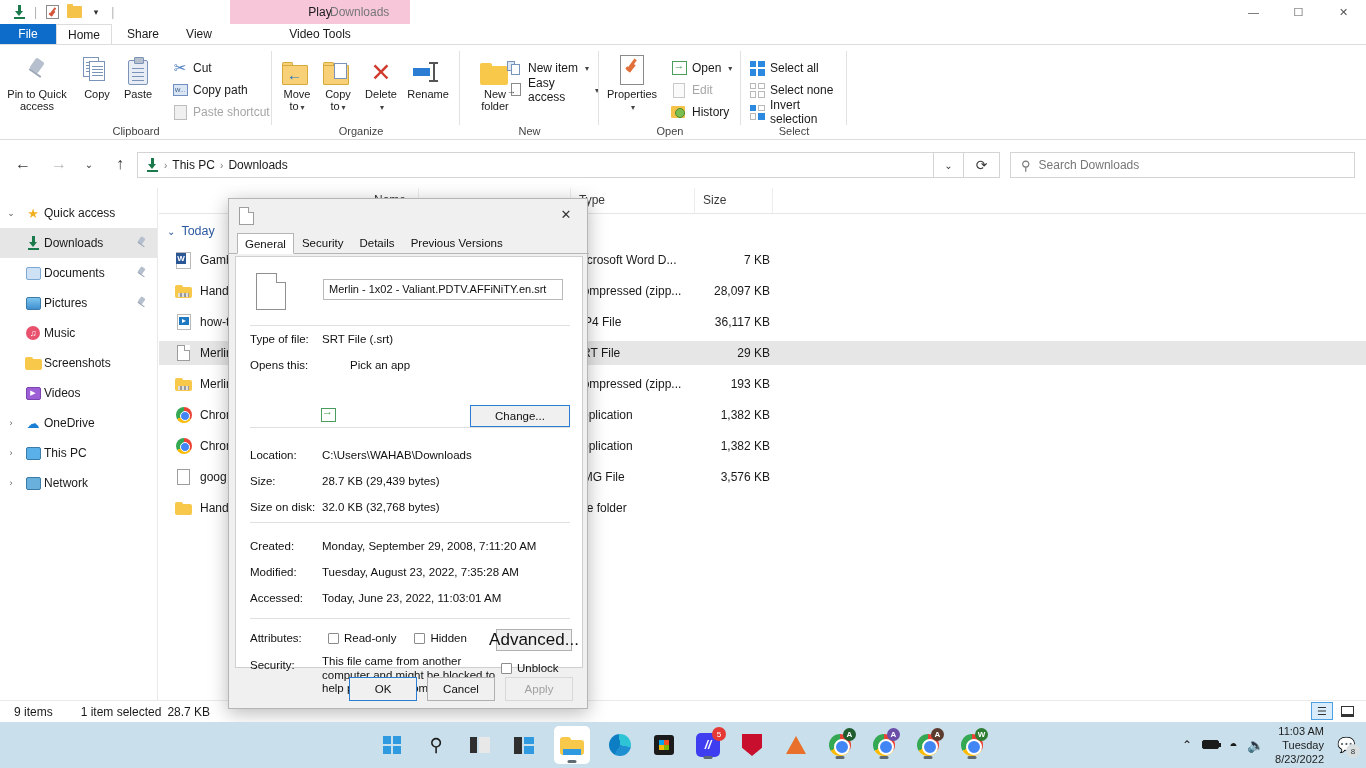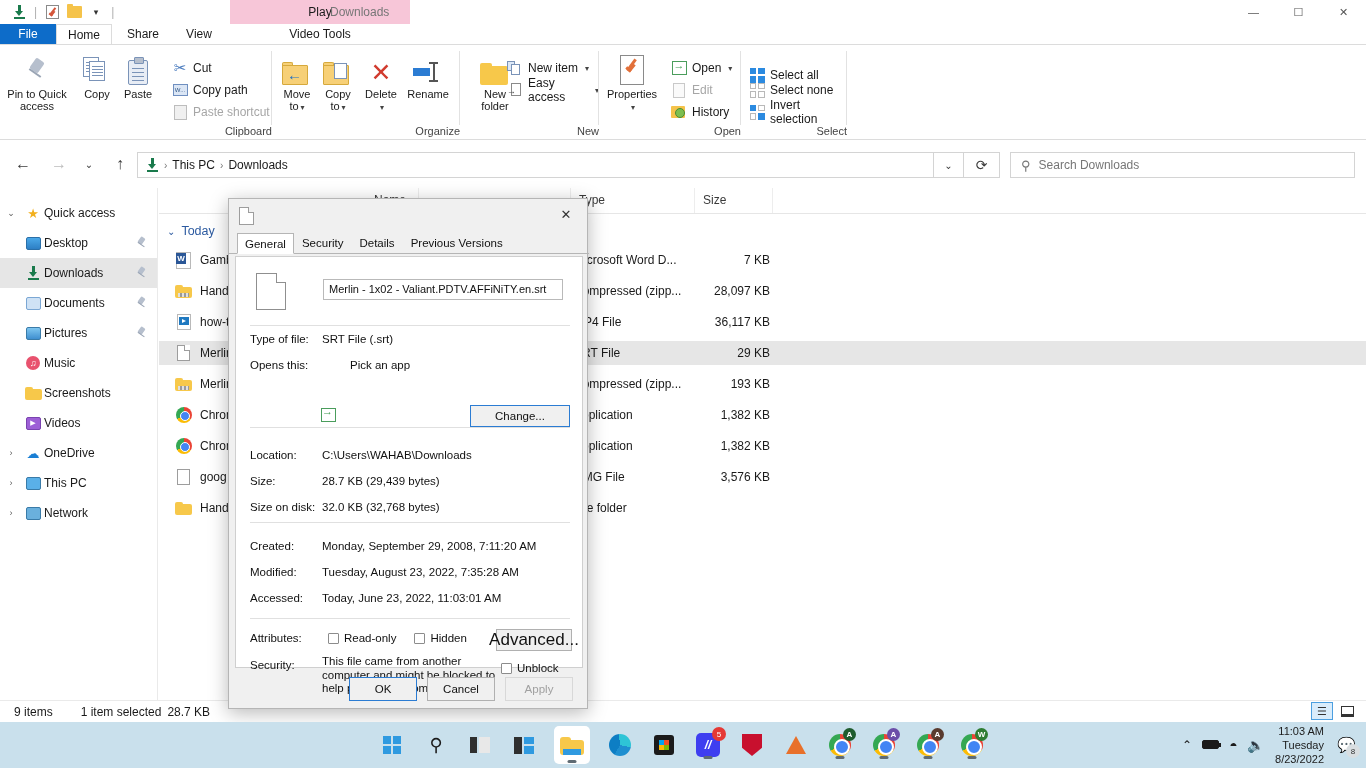--- a/index.html
+++ b/index.html
@@ -56,21 +56,21 @@
   .tabstrip-underline { position:absolute; left:0; top:44px; width:1366px; height:1px; background:#dcdcdc; }
   .help-row { position:absolute; right:4px; top:24px; display:flex; align-items:center; gap:8px; height:21px; }
   .help-chev { font-size:10px; color:#666; }
   .help-q { width:15px; height:15px; border-radius:50%; background:#0d6cc9; color:#fff;
      font-size:10px; display:flex; align-items:center; justify-content:center; font-weight:bold; }
 
   
   .ribbon { position:absolute; left:0; top:45px; width:1366px; height:95px;
     background:#fff; border-bottom:1px solid #dcdcdc; }
   .rgroup { position:absolute; top:0; height:95px; }
-  .rgroup-label { position:absolute; bottom:3px; left:0; width:100%; text-align:right;
+  .rgroup-label { position:absolute; bottom:3px; left:0; width:100%; text-align:center;
     font-size:11px; color:#444; }
   .rgroup-divider { position:absolute; top:6px; width:1px; height:74px; background:#e2e2e2; }
 
   .bigbtn { position:absolute; top:4px; width:62px; text-align:center; font-size:11px; color:#1a1a1a; }
   .bigbtn .bi { height:36px; display:flex; align-items:flex-end; justify-content:center; margin-bottom:3px; }
   .bigbtn .bl { line-height:12px; }
 
   .smbtn { position:absolute; height:22px; display:flex; align-items:center; gap:5px;
     font-size:12px; color:#1a1a1a; padding-left:2px; }
   .smbtn.disabled { color:#a6a6a6; }
@@ -529,21 +529,21 @@
               <i class="c"></i>
             </span>
           </span>
         <span>History</span>
       </div>
       <div class="rgroup-label">Open</div>
       <div class="rgroup-divider" style="right:0;"></div>
     </div>
 
     <div class="rgroup" style="left:741px;width:106px;">
-      <div class="smbtn" style="left:6px;top:12px;margin-top:7px;">
+      <div class="smbtn" style="left:6px;top:12px;">
         <span class="si">
             <span class="ic-selall">
               <i></i>
               <i></i>
               <i></i>
               <i></i>
             </span>
           </span>
         <span>Select all</span>
       </div>
@@ -598,27 +598,20 @@
     <span class="sph">Search Downloads</span>
   </div>
 
   <div class="navpane">
     <div class="nav-item">
       <span class="exp">⌄</span>
       <span class="nico">
           <span class="star">★</span>
         </span>
       <span>Quick access</span>
-    </div>
-    <div class="nav-item lvl2">
-      <span class="nico">
-          <span class="mini" style="background:linear-gradient(#4aa8e8,#2d7fc4);border:1px solid #2a6fa8;"></span>
-        </span>
-      <span>Desktop</span>
-      <span class="nav-pin"></span>
     </div>
     <div class="nav-item lvl2 sel">
       <span class="nico">
         <span style="position:relative;width:13px;height:14px;display:inline-block;">
             <span class="dl-arrow" style="position:absolute;left:0;top:0;">
               <span class="dl-underline"></span>
             </span>
           </span>
       </span>
       <span>Downloads</span>

